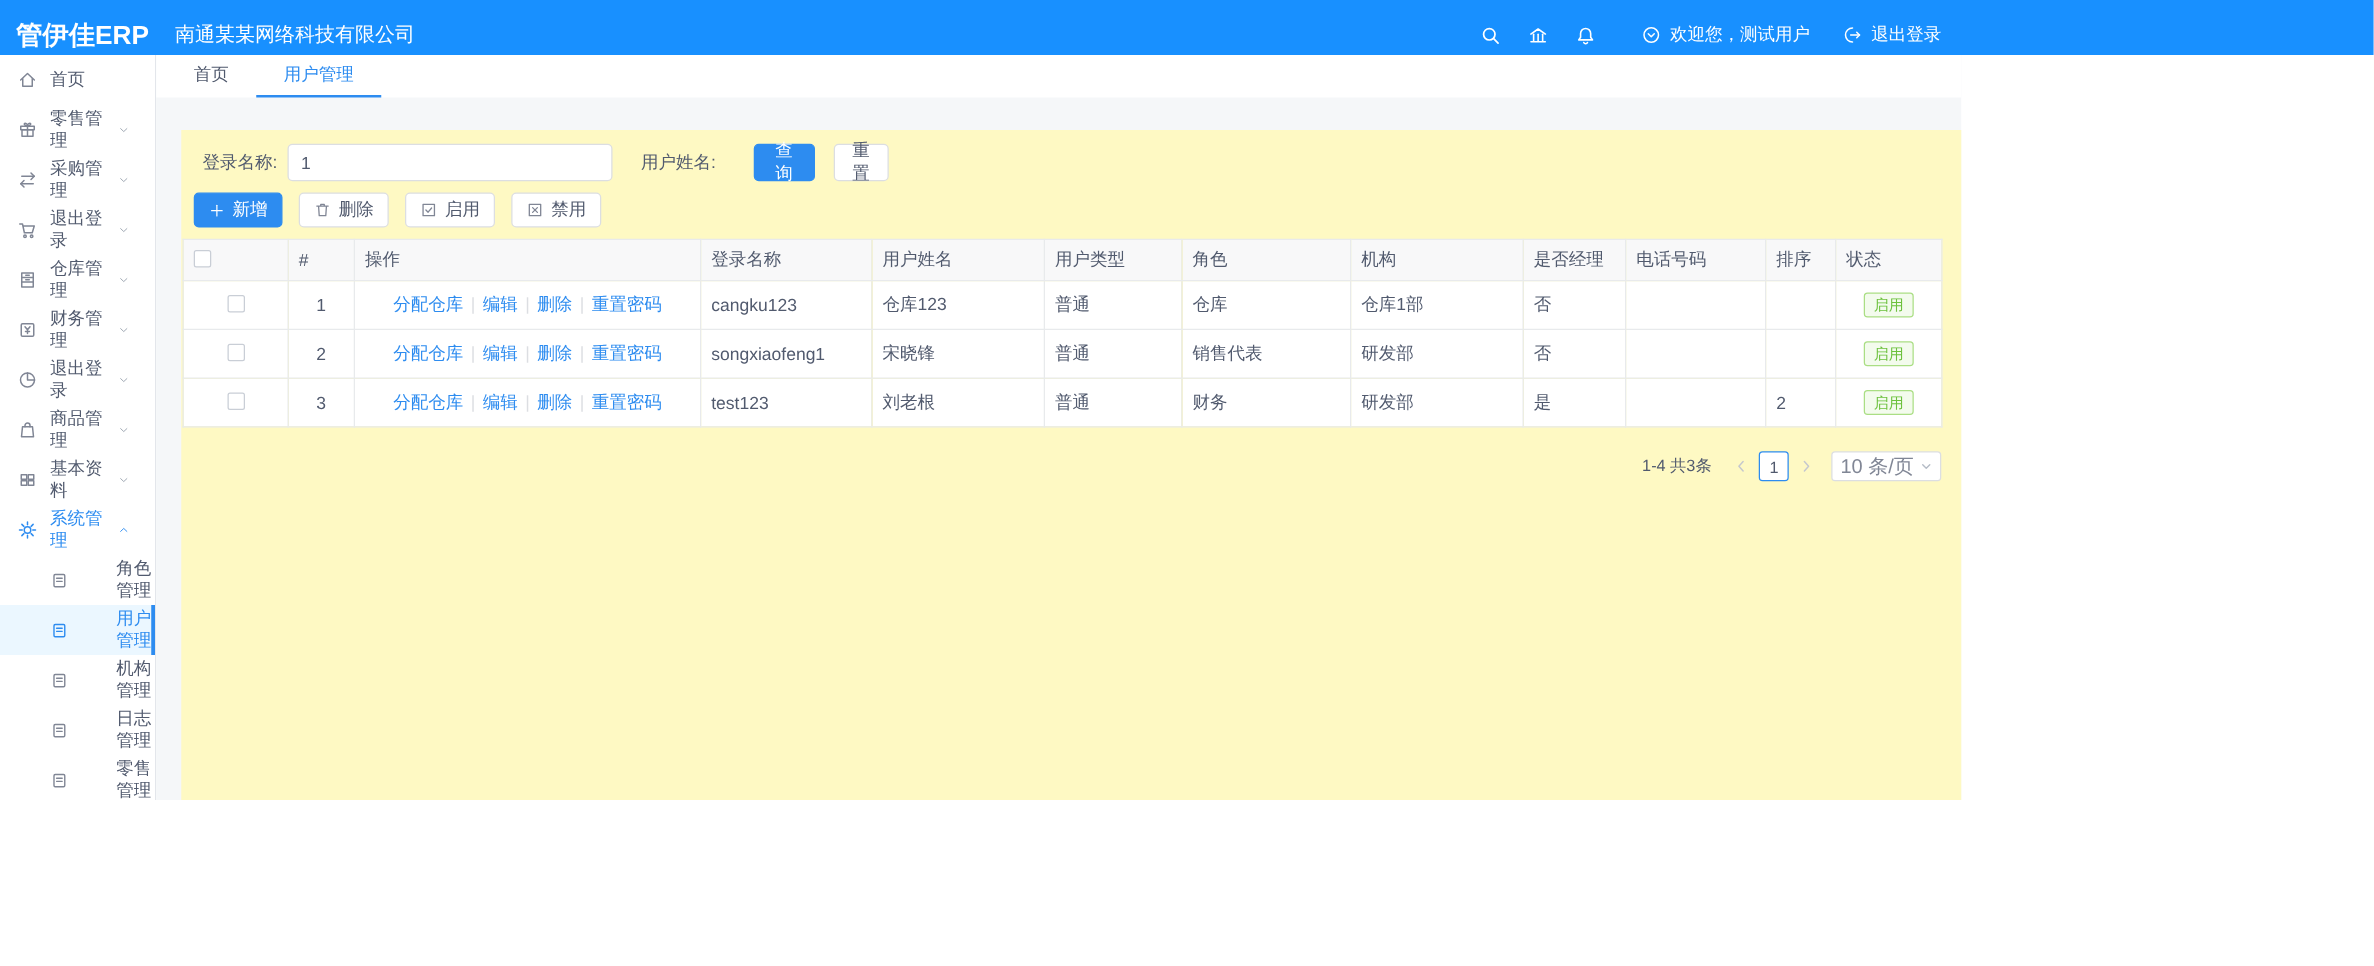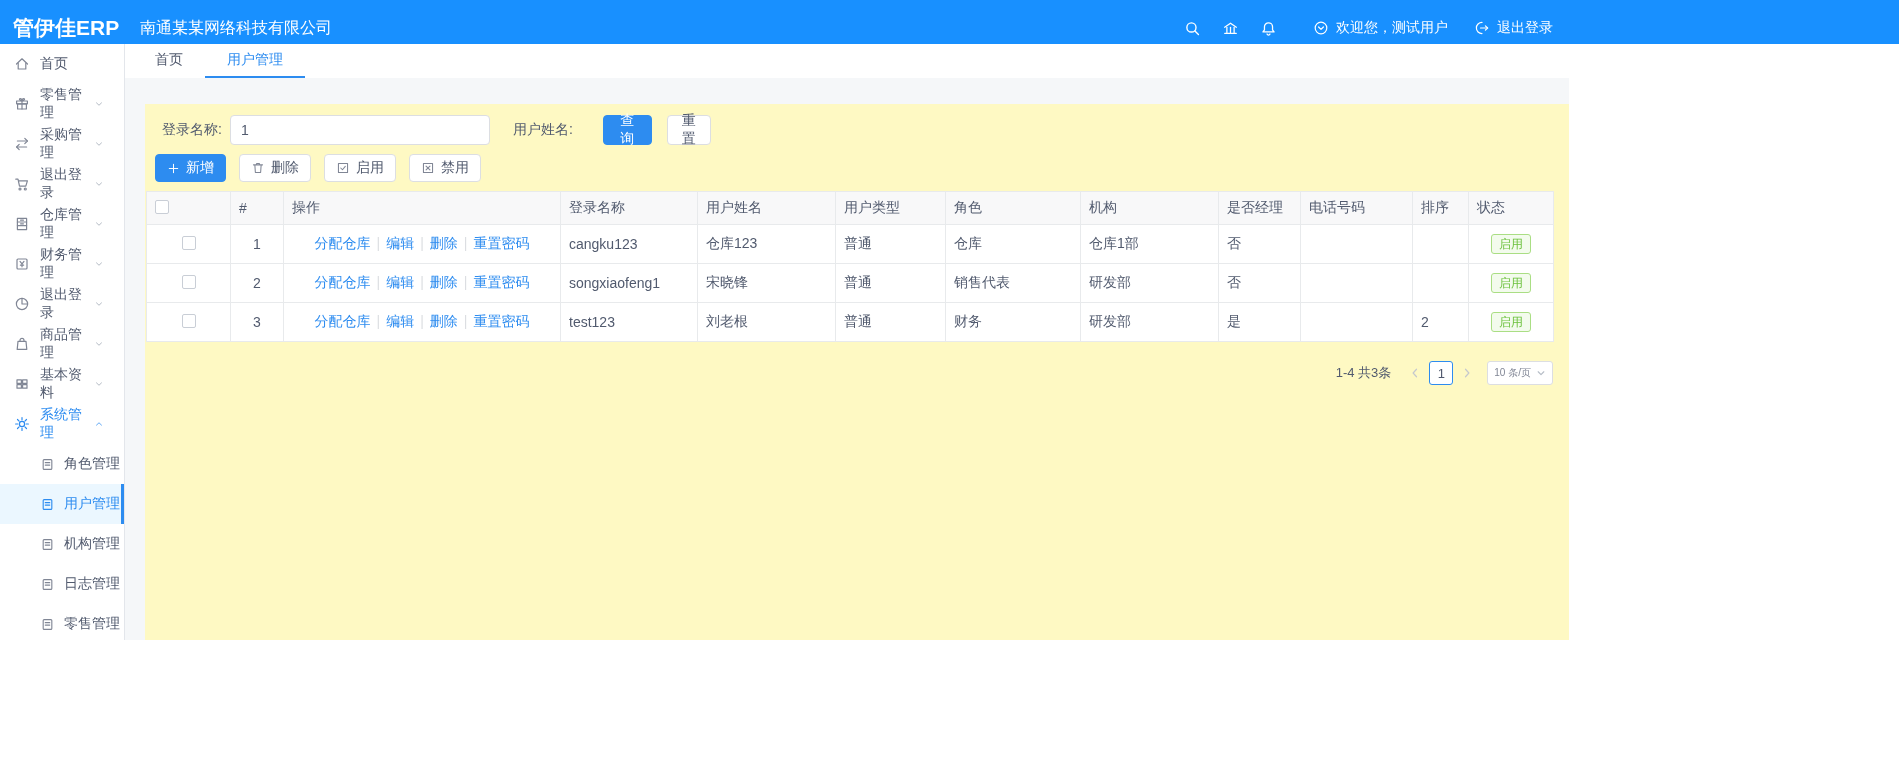--- a/index.html
+++ b/index.html
@@ -19,21 +19,21 @@
   .top-group .icon { margin-right:7px; }
 
   
   .main-row { display:flex; width:1569px; height:596px; }
   .sidebar { width:125px; background:#fff; border-right:1px solid #e3e6eb; }
   .side-item { height:40px; display:flex; align-items:center; padding:0 10px 0 14px; font-size:14px; color:#515a6e; cursor:pointer; }
   .side-item .icon { margin-right:10px; color:#808695; }
   .side-item .chev { margin-left:auto; color:#9aa3af; }
   .side-item.active { color:#2d8cf0; }
   .side-item.active .icon { color:#2d8cf0; }
-  .sub-item { height:40px; display:flex; align-items:center; padding-left:40px; font-size:14px; color:#515a6e; cursor:pointer; }
+  .sub-item { height:40px; display:flex; align-items:center; padding-left:40px; font-size:14px; color:#515a6e; cursor:pointer;gap:29px; }
   .sub-item .icon { margin-right:9px; color:#808695; }
   .sub-item.active { background:#ebf7ff; color:#2d8cf0; border-right:3px solid #2d8cf0; }
   .sub-item.active .icon { color:#2d8cf0; }
 
   .content { flex:1; background:#f5f7f9; display:flex; flex-direction:column; }
   .tabbar { background:#fff; height:34px; display:flex; align-items:stretch; padding-left:8px; }
   .tab { padding:0 22px; display:flex; align-items:center; font-size:14px; color:#515a6e;
          border-bottom:2px solid transparent; cursor:pointer; }
   .tab.active { color:#2d8cf0; border-bottom-color:#2d8cf0; }
 
@@ -70,21 +70,21 @@
   .badge { display:inline-block; font-size:12px; line-height:18px; padding:0 7px; color:#6cc13d;
            border:1px solid #aade84; background:#f3fbed; border-radius:3px; }
 
   
   .pager { width:1407px; display:flex; justify-content:flex-end; align-items:center; margin-top:19px; font-size:13px; color:#515a6e; }
   .pg-total { margin-right:12px; }
   .pg-arrow { color:#c5c8ce; padding:0 6px; cursor:pointer; }
   .pg-cur { min-width:24px; height:24px; border:1px solid #2d8cf0; border-radius:3px; background:#fff;
             display:inline-flex; align-items:center; justify-content:center; margin:0 2px; cursor:pointer; color:#515a6e; }
   .pg-size { height:24px; border:1px solid #dcdee2; border-radius:3px; background:#fff; color:#808695;
-             display:inline-flex; align-items:center; padding:0 6px; margin-left:8px; font-size:10px; cursor:pointer; }
+             display:inline-flex; align-items:center; padding:0 6px; margin-left:8px; font-size:16px; cursor:pointer; }
   .pg-size .icon { margin-left:5px; color:#b5bcc6; }
 </style>
 </head>
 <body>
 
 <div class="topbar">
   <div class="topbar-inner">
     <div class="logo">管伊佳ERP</div>
     <div class="company">南通某某网络科技有限公司</div>
     <div class="top-right">

